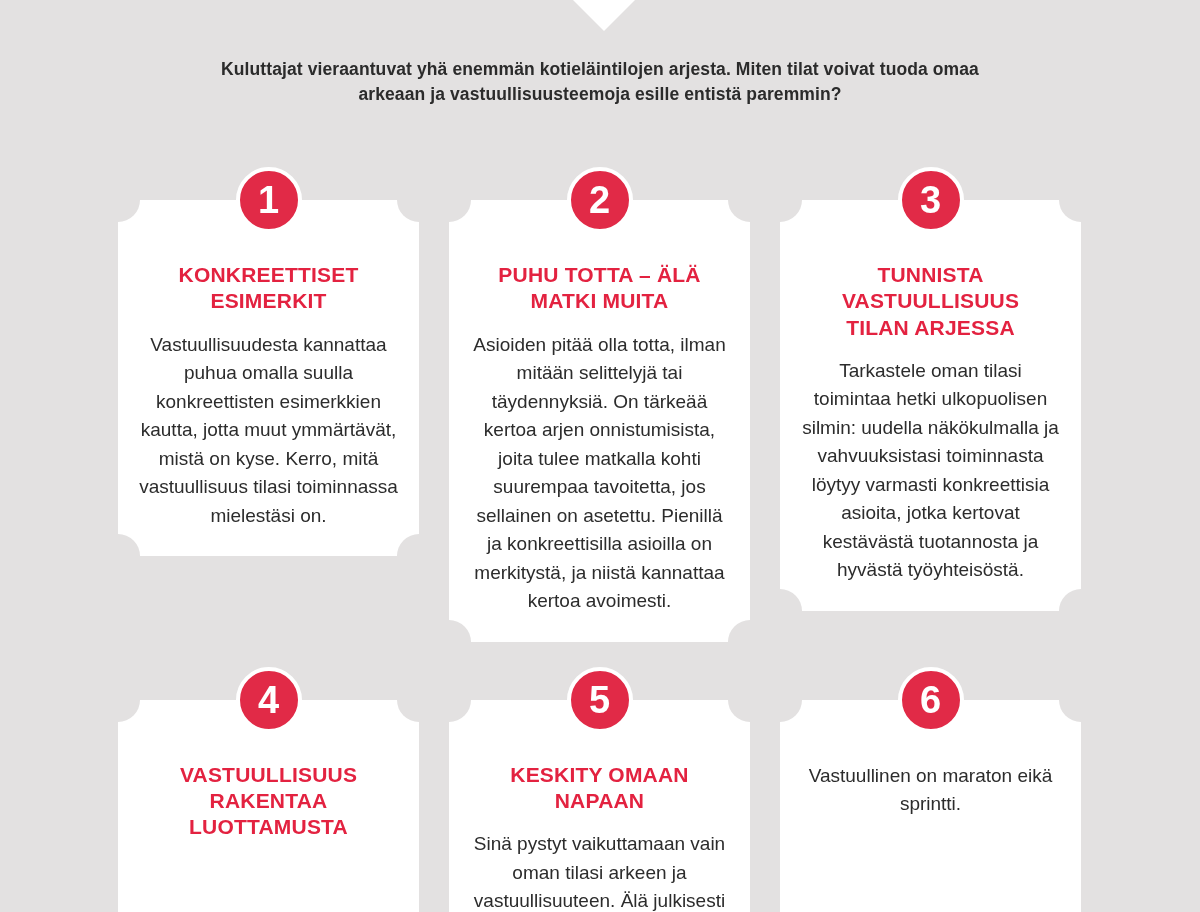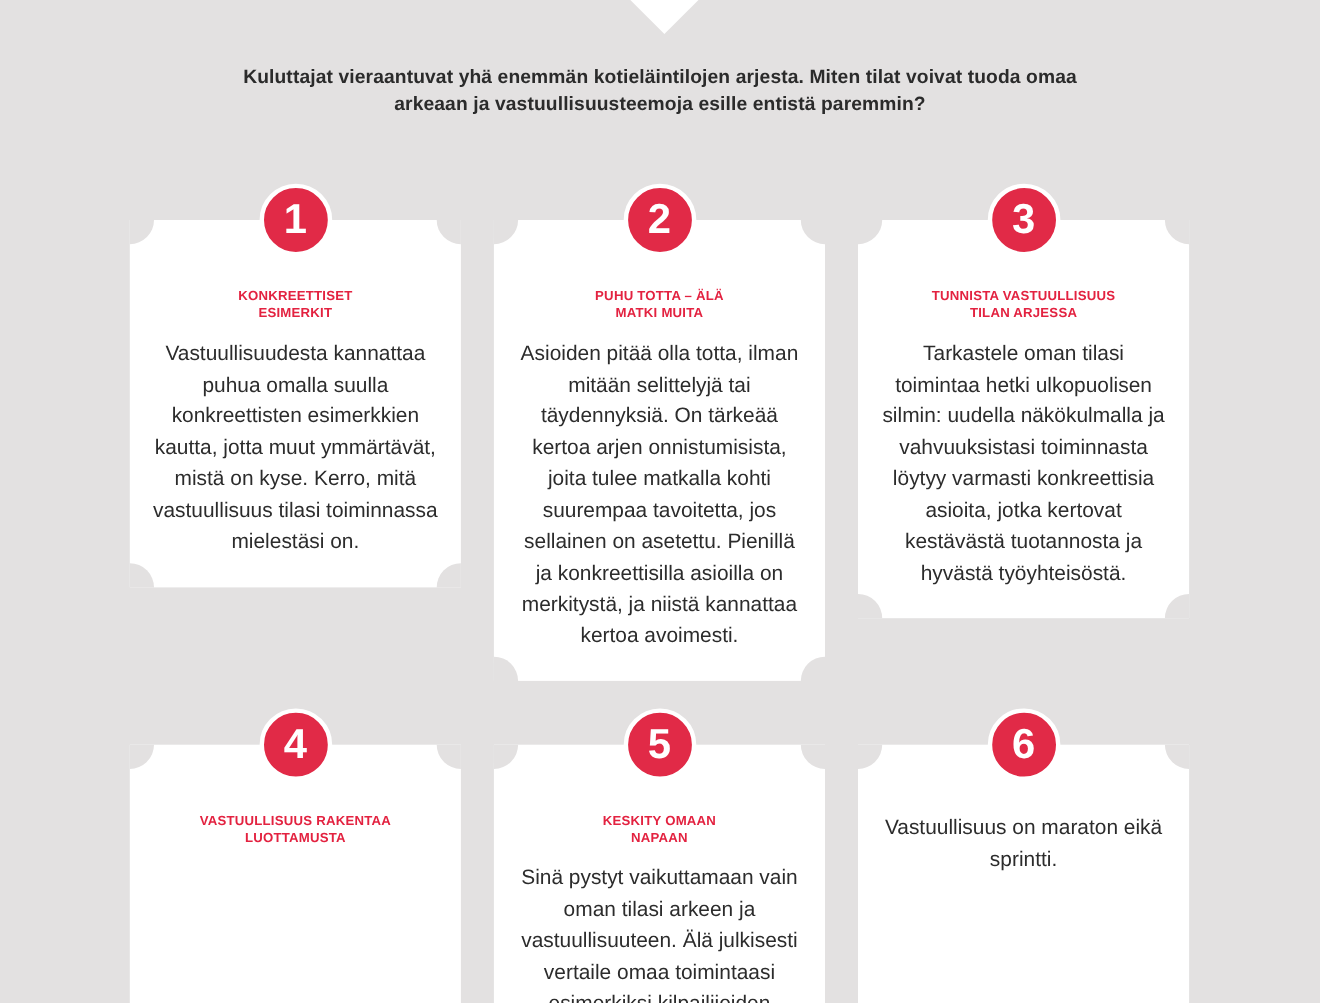--- a/index.html
+++ b/index.html
@@ -60,21 +60,21 @@
     background:#e12a47;
     border:4px solid #ffffff;
     display:flex; align-items:center; justify-content:center;
     color:#ffffff; font-size:38px; font-weight:bold; line-height:1;
     z-index:4;
   }
 
   .card-title {
     text-align:center;
     color:#e32240;
-    font-size:12px; font-weight:bold;
+    font-size:21px; font-weight:bold;
     line-height:1.25; letter-spacing:0.2px;
     text-transform:uppercase;
     margin-bottom:16px;
     white-space:pre-line;
   }
   .card-body {
     text-align:center;
     color:#2c2c2c;
     font-size:19px; line-height:1.5;
   }
@@ -160,20 +160,20 @@
         </div>
       </div>
 
       <div class="card-wrap">
         <div class="card">
           <span class="notch tl"></span>
           <span class="notch tr"></span>
           <span class="notch bl"></span>
           <span class="notch br"></span>
           <div class="badge">6</div>
-          <div class="card-body">Vastuullisuus on maraton eikä sprintti.</div>
+          <div class="card-body">Vastuullinen on maraton eikä sprintti.</div>
         </div>
       </div>
 
     </div>
 
   </div>
 </div>
 
 </body></html>

